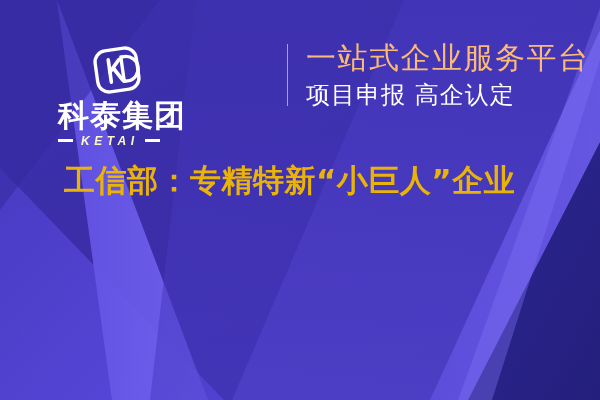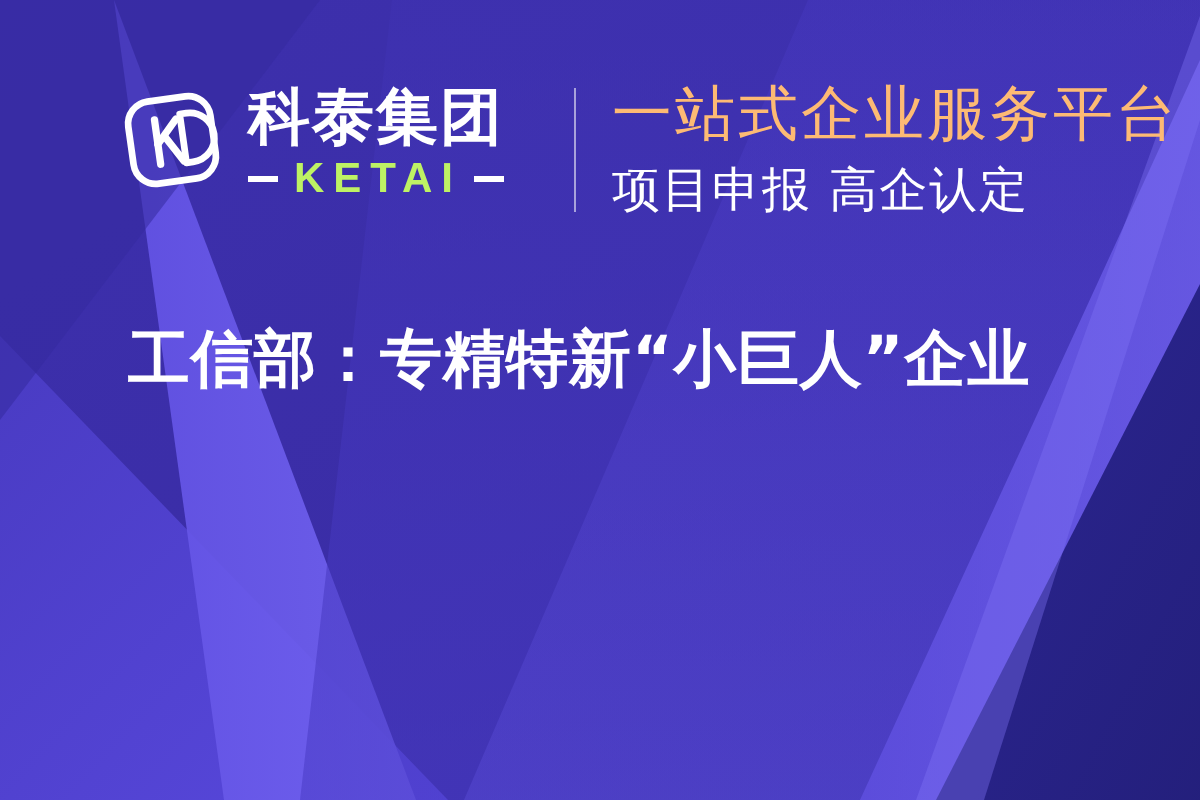--- a/index.html
+++ b/index.html
@@ -36,20 +36,22 @@
     display: flex;
     align-items: center;
     z-index: 5;
   }
 
   .brand-block {
     position: absolute;
     left: 58px;
     top: 42px;
     display: flex;
+    align-items: center;
+    flex-direction: column;
   }
 
   .logo-mark {
     width: 56px;
     height: 56px;
     flex: 0 0 56px;
     margin-right: 10px;
   }
 
   .wordmark {
@@ -77,26 +79,27 @@
   }
   .wm-dash {
     display: inline-block;
     width: 15px;
     height: 3px;
     background: #ffffff;
     flex: 0 0 auto;
   }
   .wordmark-en {
     font-family: "Liberation Sans", "DejaVu Sans", sans-serif;
-    font-size: 21px;
+    font-size: 12px;
     font-weight: bold;
-    color: #bef264;
+    color: #fef9c3;
     letter-spacing: 4.5px;
     padding: 0 6px 0 8px;
     line-height: 1;
+    font-style: italic;
   }
 
   .divider {
     position: absolute;
     left: 287px;
     top: 44px;
     width: 1px;
     height: 62px;
     background: rgba(255,255,255,0.55);
   }
@@ -135,21 +138,21 @@
     position: absolute;
     left: 64px;
     top: 158px;
     width: 505px;
     z-index: 5;
   }
   .headline-line {
     font-family: "DejaVu Sans", "Liberation Sans", sans-serif;
     font-size: 31px;
     font-weight: bold;
-    color: #ffffff;
+    color: #eab308;
     line-height: 44px;
     letter-spacing: 0.5px;
     white-space: nowrap;
   }
 </style>
 </head>
 <body>
 
 <div id="banner">
 

